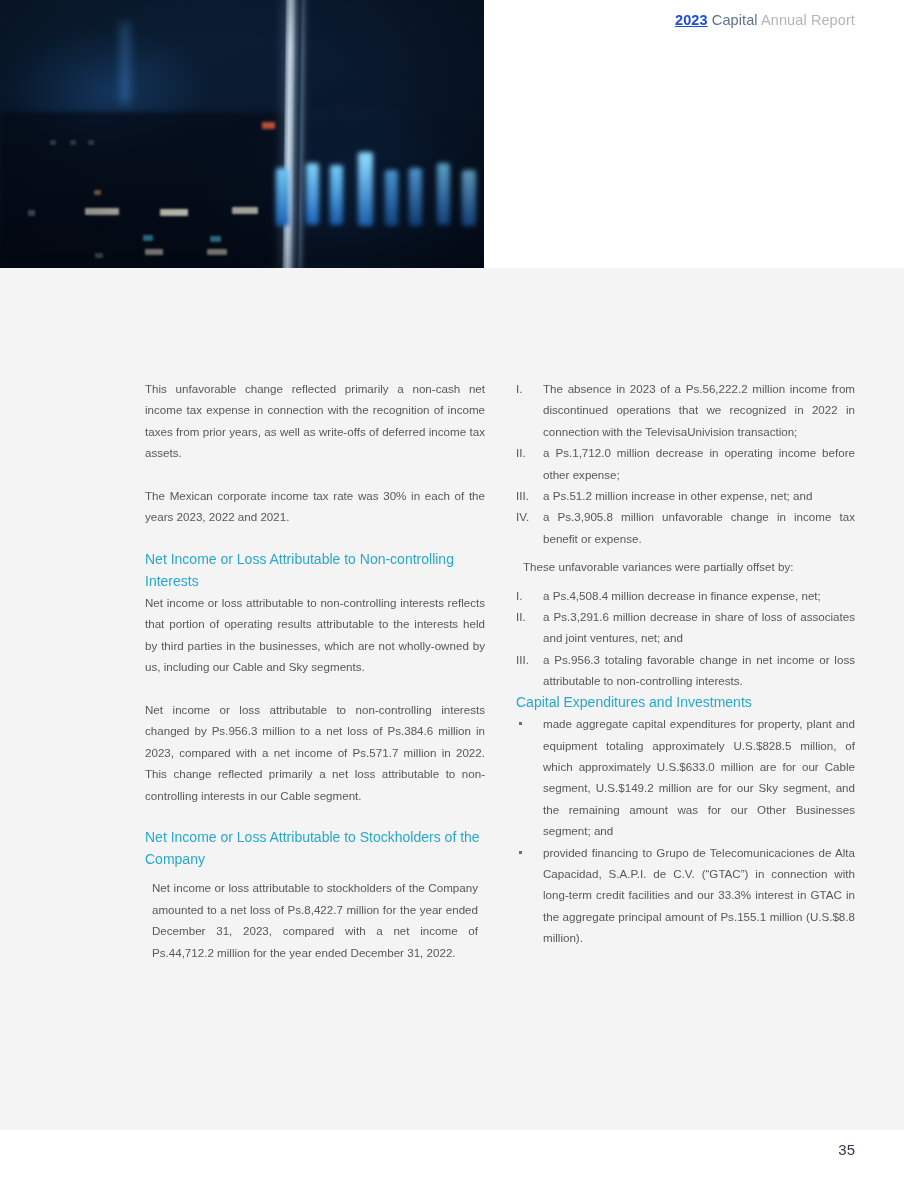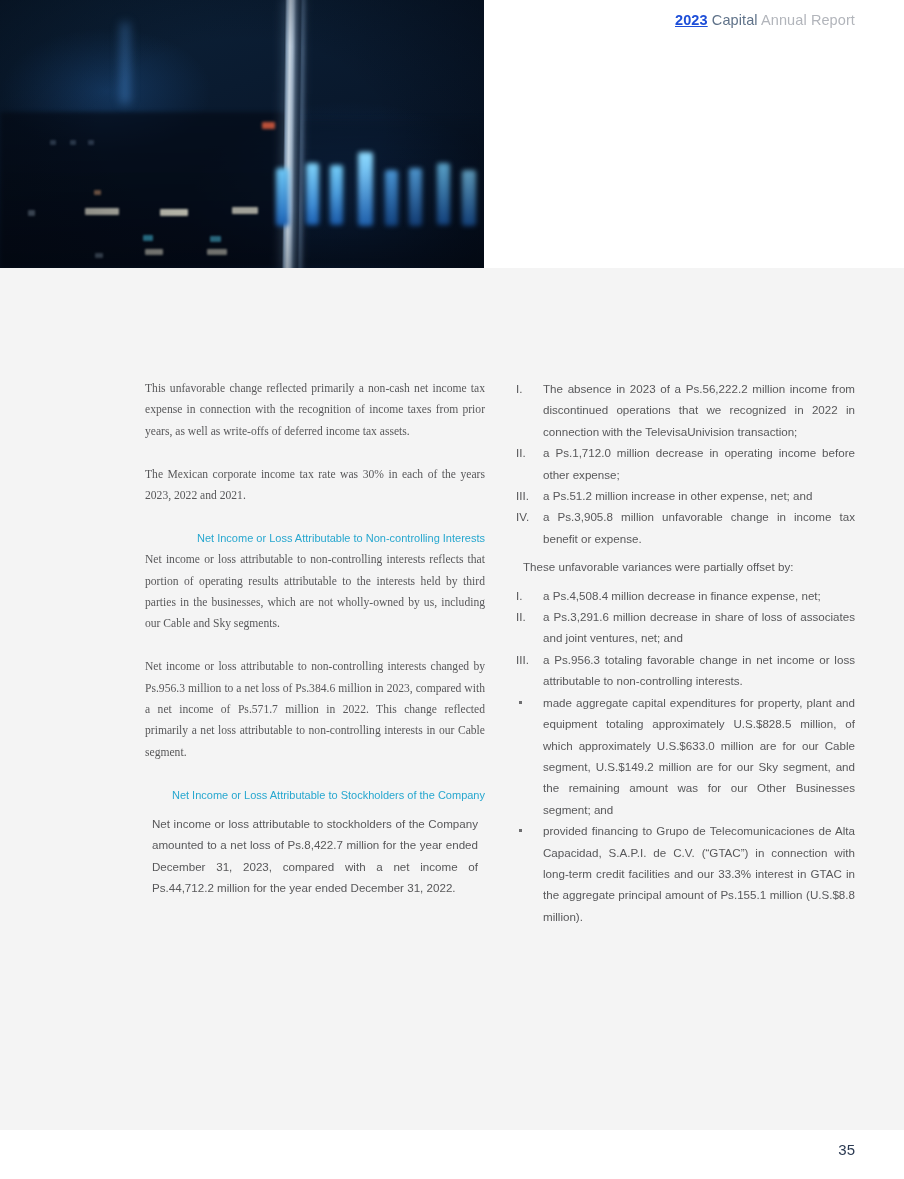--- a/index.html
+++ b/index.html
@@ -131,30 +131,30 @@
     font-size: 11.6px;
     line-height: 21.4px;
     color: #58585a;
     text-align: justify;
     -webkit-hyphens: auto;
     hyphens: auto;
   }
   .col-left  { left: 145px; width: 340px; }
   .col-right { left: 516px; width: 339px; }
 
-  p.para { margin: 0 0 21.4px 0; font-family: Liberation Serif, serif; }
+  p.para { margin: 0 0 21.4px 0; }
   p.tight { margin: 7px; }
 
   h3.subhead {
     margin: 0;
-    font-size: 11px;
+    font-size: 14px;
     line-height: 21.4px;
     font-weight: normal;
     color: #27a7cf;
-    text-align: right;
+    text-align: left;
     hyphens: none;
   }
 
   
   ol.roman {
     list-style: none;
     margin: 0;
     padding: 0;
   }
   ol.roman > li {
@@ -294,20 +294,21 @@
       <li>
         <span class="num">II.</span>
         <span>a Ps.3,291.6 million decrease in share of loss of associates and joint ventures, net; and</span>
       </li>
       <li>
         <span class="num">III.</span>
         <span>a Ps.956.3 totaling favorable change in net income or loss attributable to non-controlling interests.</span>
       </li>
     </ol>
 
+    <h3 class="subhead list-gap-top">Capital Expenditures and Investments</h3>
 
     <ul class="bullets">
       <li>made aggregate capital expenditures for property, plant and equipment totaling approximately U.S.$828.5 million, of which approximately U.S.$633.0 million are for our Cable segment, U.S.$149.2 million are for our Sky segment, and the remaining amount was for our Other Businesses segment; and</li>
       <li>provided financing to Grupo de Telecomunicaciones de Alta Capacidad, S.A.P.I. de C.V. (“GTAC”) in connection with long-term credit facilities and our 33.3% interest in GTAC in the aggregate principal amount of Ps.155.1 million (U.S.$8.8 million).</li>
     </ul>
   </div>
 
   <div class="page-number">35</div>
 
 </div>

